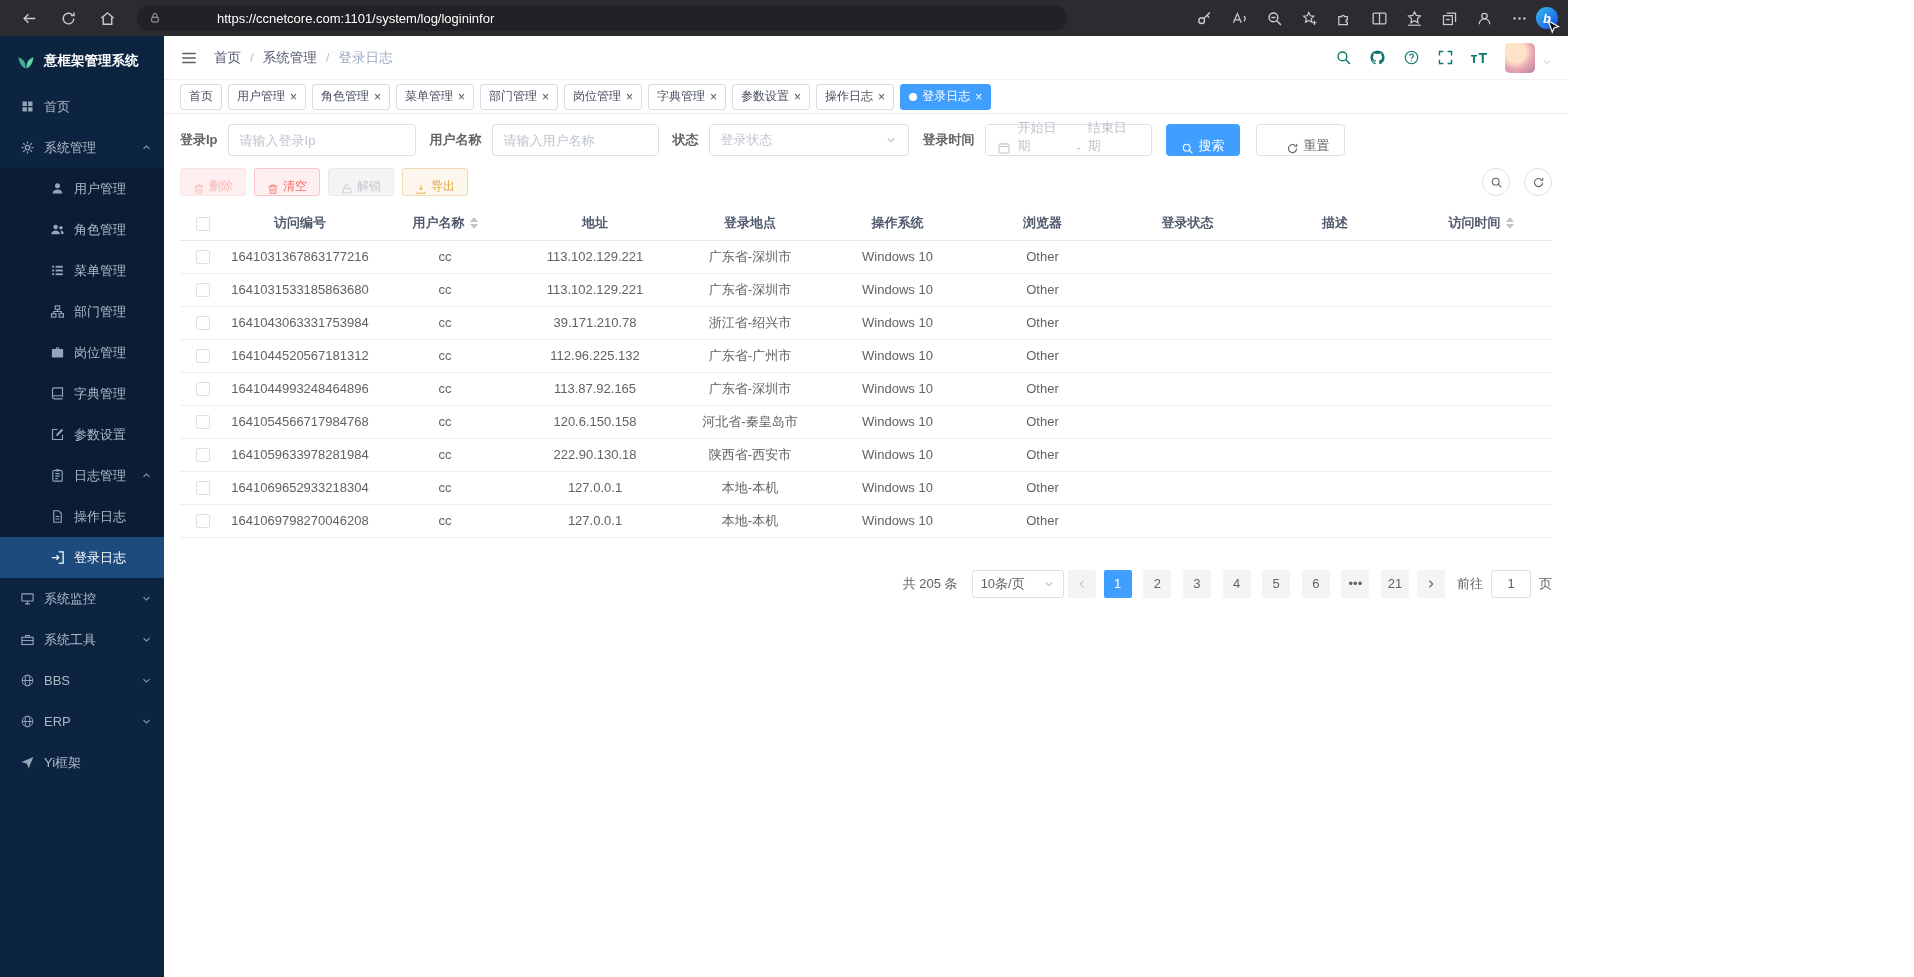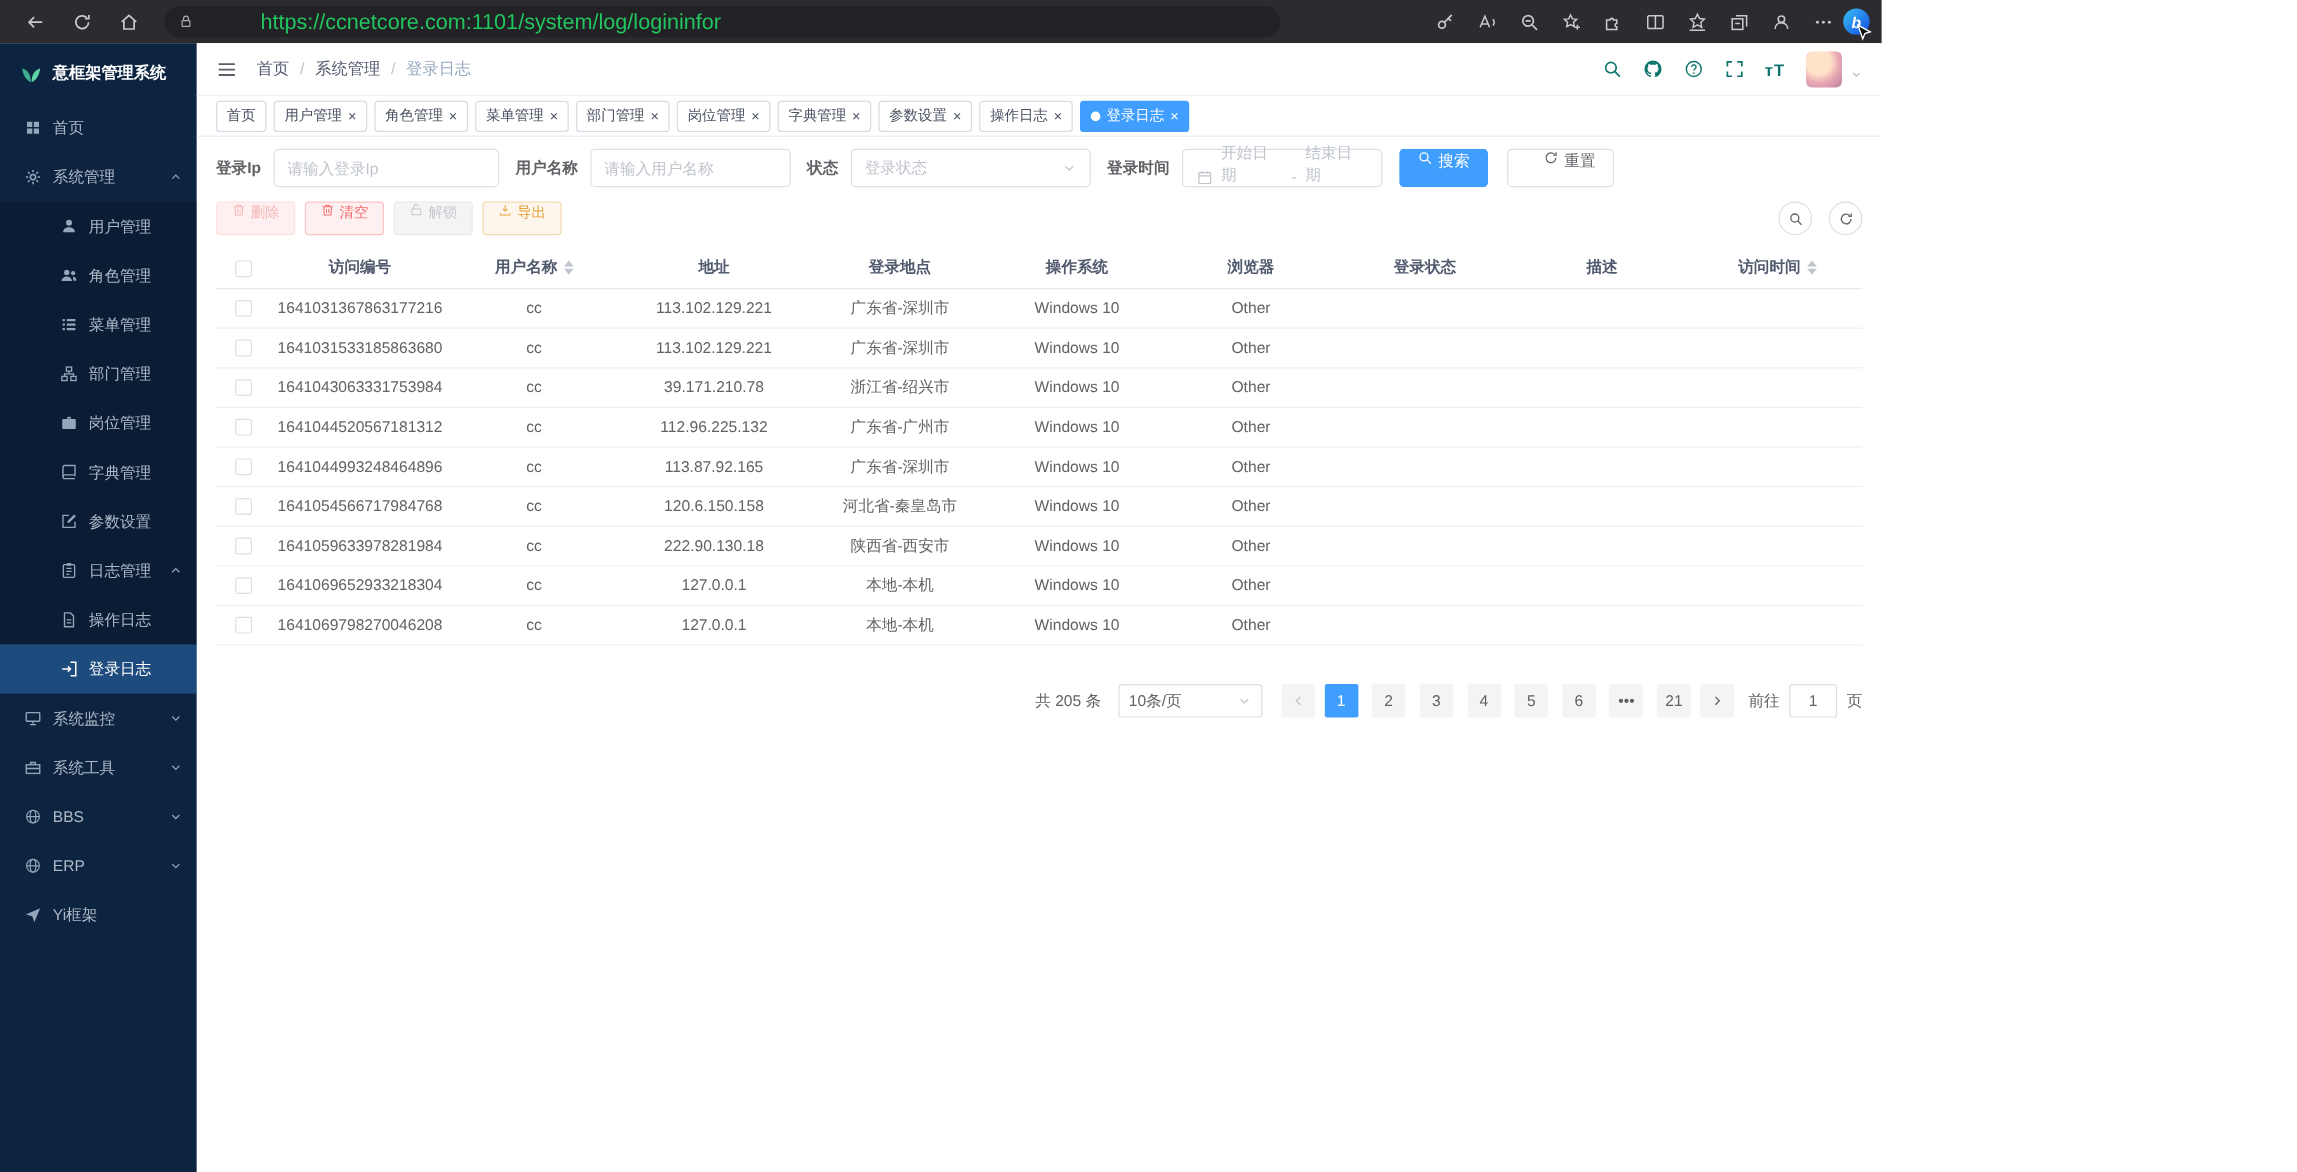--- a/index.html
+++ b/index.html
@@ -5,21 +5,21 @@
   * { box-sizing: border-box; margin: 0; padding: 0; }
   html,body { width:1914px; height:977px; background:#fff; font-family:"Liberation Sans","DejaVu Sans",sans-serif; }
   .window { position:absolute; left:0; top:0; width:1568px; height:977px; background:#fff; }
 
   
   .chrome { height:36px; background:#2b2b30; display:flex; align-items:center; padding:0 10px; }
   .chrome svg { width:17px; height:17px; }
   .nav-ic { color:#c9cacd; margin:0 11px; display:flex; cursor:pointer; }
   .url-pill { width:930px; height:26px; margin-left:10px; background:#212126; border-radius:13px; display:flex; align-items:center; padding:0 12px; gap:8px; }
   .url-pill svg { width:12px; height:12px; color:#a8aaad; }
-  .url-text { color:#22c55e; font-size:18px; white-space:nowrap;padding-left:48px; }
+  .url-text { color:#ffffff; font-size:13px; white-space:nowrap;padding-left:48px; }
   .chrome-right { margin-left:auto; display:flex; align-items:center; gap:10px; }
   .chrome-right .tool { color:#c9cacd; display:flex; padding:0 4px; cursor:pointer; }
   .bing-wrap { position:relative; margin-left:4px; }
   .bing { width:22px; height:22px; border-radius:50%; background:linear-gradient(135deg,#35c1f1,#174ae4); color:#fff; font-weight:bold; font-size:13px; font-style:italic; display:flex; align-items:center; justify-content:center; }
   .cursor-arrow { position:absolute; right:-4px; bottom:-8px; width:13px; height:18px; }
 
   
   .app { display:flex; height:941px; }
   .sidebar { width:164px; flex:0 0 164px; background:#0d2440; color:#aeb9c7; overflow:hidden; }
   .logo { height:50px; display:flex; align-items:center; gap:8px; padding-left:16px; color:#fff; font-size:13.5px; font-weight:bold; }
@@ -63,21 +63,21 @@
   .f-label { font-weight:bold; color:#606266; margin-right:10px; white-space:nowrap; }
   .fld { height:32px; border:1px solid #dcdfe6; border-radius:4px; background:#fff; display:flex; align-items:center; padding:0 11px; font-size:13px; color:#606266; }
   input.fld { outline:none; }
   input.fld::placeholder { color:#bfc4cc; }
   .w188{width:188px} .w198{width:167px} .w200{width:200px}
   .select-fld { justify-content:space-between; cursor:pointer; }
   .ph { color:#bfc4cc; }
   .sel-caret { width:12px; height:12px; color:#c0c4cc; }
   .date-fld { gap:7px; cursor:pointer;align-items:flex-end; }
   .date-fld svg { width:14px; height:14px; color:#c0c4cc; }
-  .btn { height:32px; border:1px solid transparent; border-radius:4px; display:inline-flex; align-items:flex-start; gap:5px; padding:0 14px; font-size:13px; cursor:pointer; white-space:nowrap; }
+  .btn { height:32px; border:1px solid transparent; border-radius:4px; display:inline-flex; align-items:flex-end; gap:5px; padding:0 14px; font-size:13px; cursor:pointer; white-space:nowrap; }
   .btn svg { width:13px; height:13px; }
   .btn-primary { background:#409eff; color:#fff; }
   .btn-plain { background:#fff; border-color:#dcdfe6; color:#606266;padding-left:29px; }
 
   .toolbar { display:flex; align-items:center; padding:12px 0 10px; }
   .btn-sm { height:28px; font-size:12px; padding:0 12px; border-radius:3px; gap:4px; margin-right:8px; }
   .btn-sm svg { width:12px; height:12px; }
   .btn-danger-dis  { background:#fef0f0; border-color:#fde2e2; color:#f6b6b6; cursor:not-allowed; }
   .btn-danger     { background:#fef0f0; border-color:#fbc4c4; color:#f56c6c; }
   .btn-info-dis   { background:#f4f4f5; border-color:#e9e9eb; color:#c5c8ce; cursor:not-allowed; }
@@ -92,21 +92,21 @@
   tbody td { height:33px; color:#606266; border-bottom:1px solid #ebeef5; text-align:center; white-space:nowrap; overflow:hidden; }
   .cbx { width:14px; height:14px; border:1px solid #dcdfe6; border-radius:2px; background:#fff; display:inline-block; vertical-align:middle; cursor:pointer; }
   .sort { display:inline-flex; flex-direction:column; vertical-align:middle; margin-left:5px; cursor:pointer; }
   .sort i { width:0; height:0; border-left:4px solid transparent; border-right:4px solid transparent; display:block; }
   .sort .up { border-bottom:5px solid #c0c4cc; margin-bottom:2px; }
   .sort .dn { border-top:5px solid #c0c4cc; }
 
   
   .pager { display:flex; align-items:center; justify-content:flex-end; padding-top:32px; font-size:13px; color:#606266; }
   .pg-total { margin-right:14px; }
-  .size-select { width:120px; height:28px; border:1px solid #dcdfe6; border-radius:3px; display:flex; align-items:center; justify-content:space-between; padding:0 8px; margin-right:12px; cursor:pointer; }
+  .size-select { width:92px; height:28px; border:1px solid #dcdfe6; border-radius:3px; display:flex; align-items:center; justify-content:space-between; padding:0 8px; cursor:pointer; }
   .pg-btn { min-width:28px; height:28px; padding:0 4px; margin:0 4px; background:#f4f4f5; border-radius:2px; display:inline-flex; align-items:center; justify-content:center; cursor:pointer; }
   .pg-btn svg { width:12px; height:12px; }
   .pg-btn.active { background:#409eff; color:#fff; }
   .pg-btn.dis { color:#c0c4cc; cursor:not-allowed; }
   .goto { display:flex; align-items:center; gap:8px; margin-left:8px; }
   .goto-input { width:40px; height:28px; border:1px solid #dcdfe6; border-radius:3px; text-align:center; font-size:13px; color:#606266; outline:none; }
 </style>
 </head>
 <body>
 

